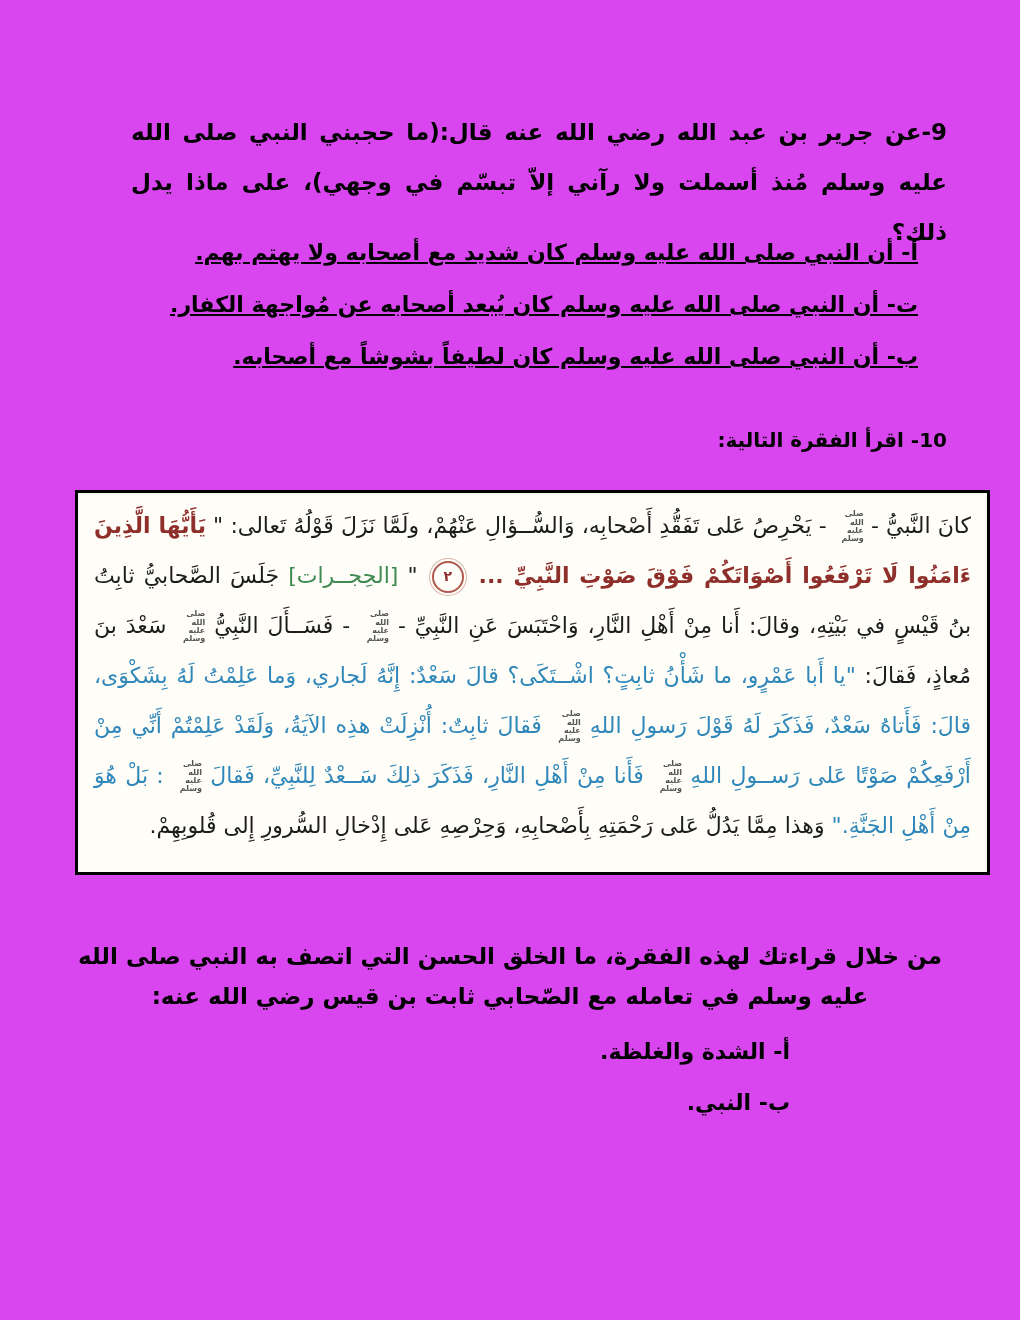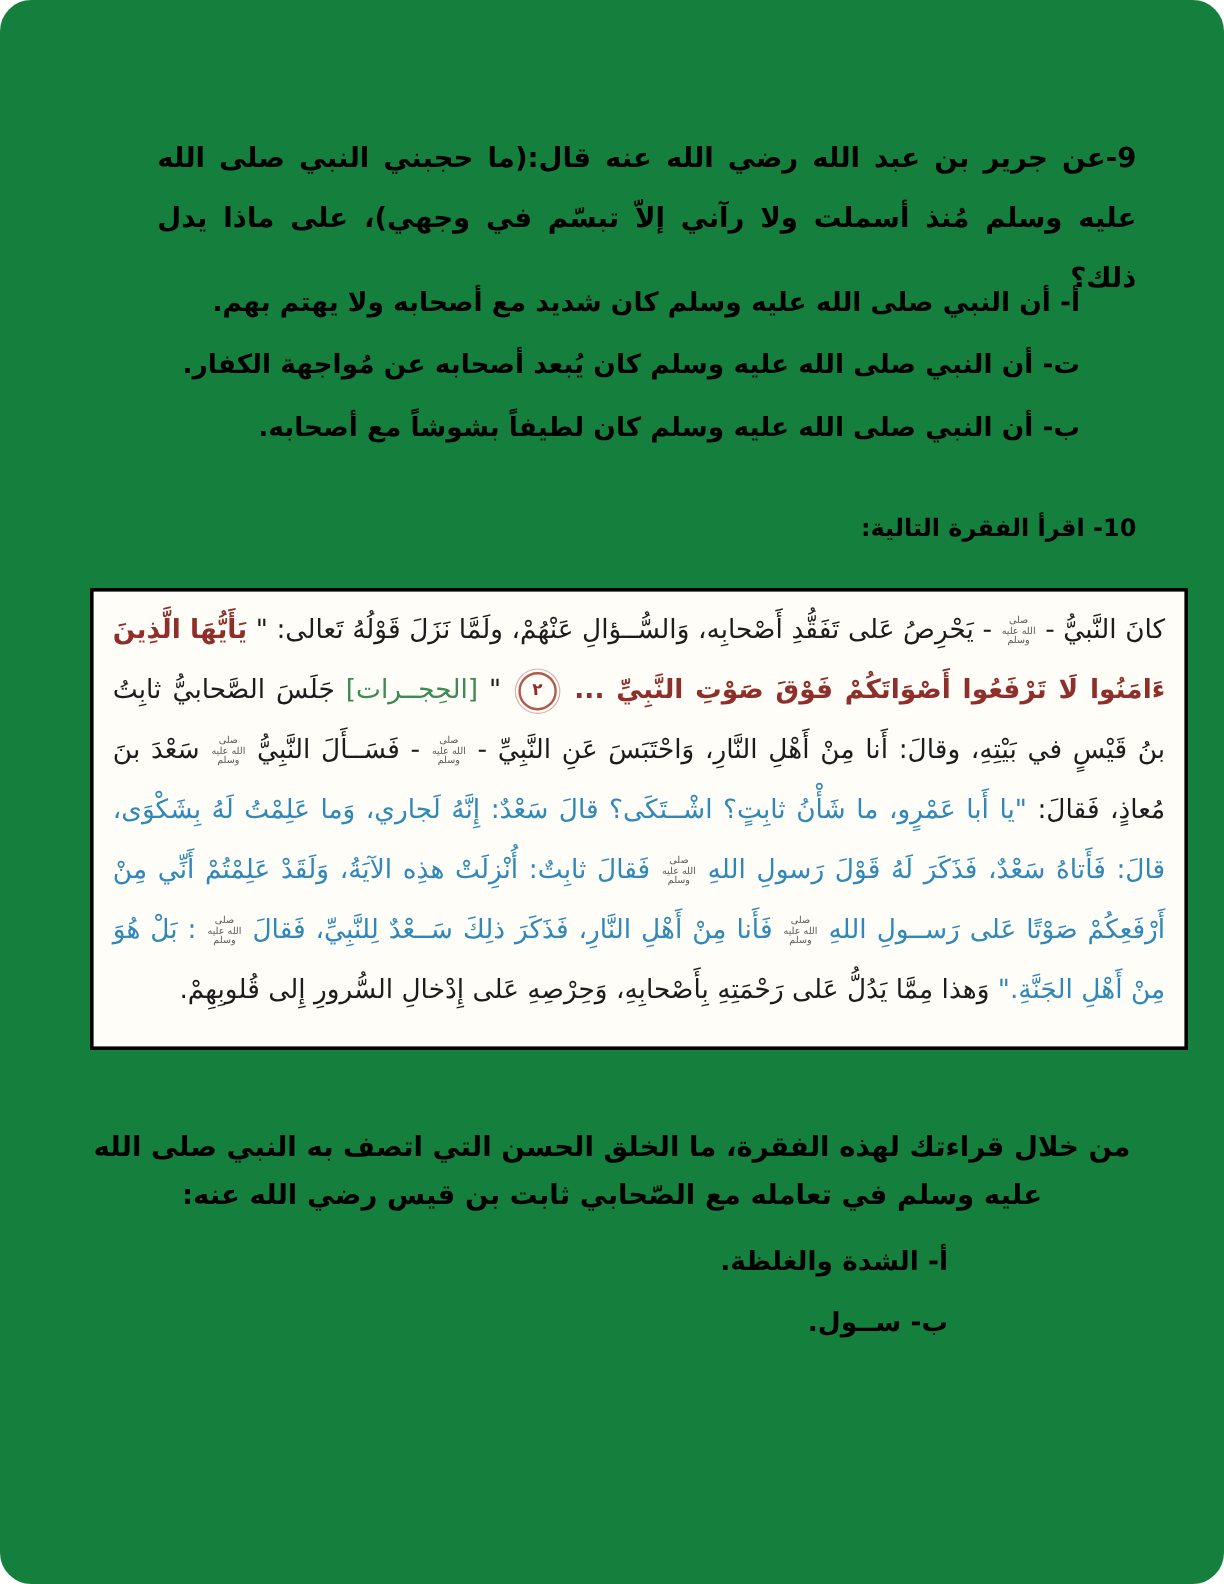--- a/index.html
+++ b/index.html
@@ -1,40 +1,40 @@
 <!DOCTYPE html>
 <html lang="ar" style="--quran: #8f2f2b; --speech: #2f87ba; --surah: #3f8a52;"><head>
 <meta charset="utf-8">
 <title>worksheet</title>
 <style>
   html,body{margin:0;padding:0;background:#ffffff;}
   body{width:1020px;height:1320px;position:relative;font-family:"DejaVu Sans",sans-serif;}
-  .page{position:absolute;inset:0;direction:rtl;background:#15803d;border-radius:26px;}
+  .page{position:absolute;inset:0;direction:rtl;background:#d946ef;}
 
   .qtext{position:absolute;font-weight:bold;color:#000;font-size:23px;line-height:50px;
          text-align:justify;direction:rtl;}
   #q9{top:84px;right:73px;width:816px;}
 
   .optlist{position:absolute;direction:rtl;text-align:right;}
-  #q9-options{top:227px;right:120px;width:800px;}
+  #q9-options{top:227px;right:102px;width:800px;text-decoration:underline;}
   #q9-options .opt{font-weight:bold;font-size:22px;line-height:52px;color:#000;}
 
   #q10-header{position:absolute;top:428px;right:73px;font-weight:bold;font-size:20px;color:#000;direction:rtl;}
 
   #passage-box{position:absolute;top:490px;left:75px;width:915px;height:385px;
                border:3px solid #000;background:#fffdf7;box-sizing:border-box;
                padding:8px 16px;overflow:hidden;}
   #passage-box p{margin:0;font-size:22px;line-height:50px;text-align:justify;
                  direction:rtl;color:#1c1c1c;}
   .seg-ink{color:#1c1c1c;}
   .seg-quran{color:var(--quran,#8f2f2b);font-weight:bold;}
   .seg-surah{color:var(--surah,#3f8a52);}
   .seg-speech{color:var(--speech,#2f87ba);}
   .seg-saw{display:inline-block;width:30px;font-size:8px;line-height:1.05;color:#555;
-           text-align:center;vertical-align:middle;font-weight:normal;white-space:normal;}
+           text-align:right;vertical-align:middle;font-weight:bold;white-space:normal;}
   .seg-aya{display:inline-block;width:28px;height:28px;line-height:26px;margin:0 5px;
            border:2px solid #b05a50;border-radius:50%;text-align:center;
            color:var(--quran,#8f2f2b);font-size:14px;vertical-align:middle;font-weight:bold;
            box-shadow:0 0 0 2px #fffdf7,0 0 0 3px #d9b3ac;}
 
   #q10-question{position:absolute;top:888px;left:73px;width:874px;text-align:center;
                 font-weight:bold;font-size:23px;line-height:40px;color:#000;direction:rtl;margin-top:48px;}
 
   #q10-options{top:1026px;right:230px;width:600px;}
   #q10-options .opt{font-weight:bold;font-size:22px;line-height:51px;color:#000;}
@@ -55,16 +55,16 @@
   <div id="q10-header">10- اقرأ الفقرة التالية:</div>
 
   <div id="passage-box">
     <p><span class="seg-ink">كانَ النَّبيُّ - </span><span class="seg-saw">صلى الله عليه وسلم</span><span class="seg-ink"> - يَحْرِصُ عَلى تَفَقُّدِ أَصْحابِه، وَالسُّــؤالِ عَنْهُمْ، ولَمَّا نَزَلَ قَوْلُهُ تَعالى: " </span><span class="seg-quran">يَأَيُّهَا الَّذِينَ ءَامَنُوا لَا تَرْفَعُوا أَصْوَاتَكُمْ فَوْقَ صَوْتِ النَّبِيِّ ... </span><span class="seg-aya">٢</span><span class="seg-ink"> " </span><span class="seg-surah">[الحِجــرات]</span><span class="seg-ink"> جَلَسَ الصَّحابيُّ ثابِتُ بنُ قَيْسٍ في بَيْتِهِ، وقالَ: أَنا مِنْ أَهْلِ النَّارِ، وَاحْتَبَسَ عَنِ النَّبِيِّ - </span><span class="seg-saw">صلى الله عليه وسلم</span><span class="seg-ink"> - فَسَــأَلَ النَّبِيُّ </span><span class="seg-saw">صلى الله عليه وسلم</span><span class="seg-ink"> سَعْدَ بنَ مُعاذٍ، فَقالَ: </span><span class="seg-speech">"يا أَبا عَمْرٍو، ما شَأْنُ ثابِتٍ؟ اشْــتَكَى؟ قالَ سَعْدٌ: إِنَّهُ لَجاري، وَما عَلِمْتُ لَهُ بِشَكْوَى، قالَ: فَأَتاهُ سَعْدٌ، فَذَكَرَ لَهُ قَوْلَ رَسولِ اللهِ </span><span class="seg-saw">صلى الله عليه وسلم</span><span class="seg-speech"> فَقالَ ثابِتٌ: أُنْزِلَتْ هذِه الآيَةُ، وَلَقَدْ عَلِمْتُمْ أَنِّي مِنْ أَرْفَعِكُمْ صَوْتًا عَلى رَســولِ اللهِ </span><span class="seg-saw">صلى الله عليه وسلم</span><span class="seg-speech"> فَأَنا مِنْ أَهْلِ النَّارِ، فَذَكَرَ ذلِكَ سَــعْدٌ لِلنَّبِيِّ، فَقالَ </span><span class="seg-saw">صلى الله عليه وسلم</span><span class="seg-speech"> : بَلْ هُوَ مِنْ أَهْلِ الجَنَّةِ."</span><span class="seg-ink"> وَهذا مِمَّا يَدُلُّ عَلى رَحْمَتِهِ بِأَصْحابِهِ، وَحِرْصِهِ عَلى إِدْخالِ السُّرورِ إِلى قُلوبِهِمْ.</span></p>
   </div>
 
   <p id="q10-question">من خلال قراءتك لهذه الفقرة، ما الخلق الحسن التي اتصف به النبي صلى الله عليه وسلم في تعامله مع الصّحابي ثابت بن قيس رضي الله عنه:</p>
 
   <div class="optlist" id="q10-options">
     <div class="opt">أ- الشدة والغلظة.</div>
-    <div class="opt">ب- ســول.</div>
+    <div class="opt">ب- النبي.</div>
   </div>
 
 </div>
 
 </body></html>

